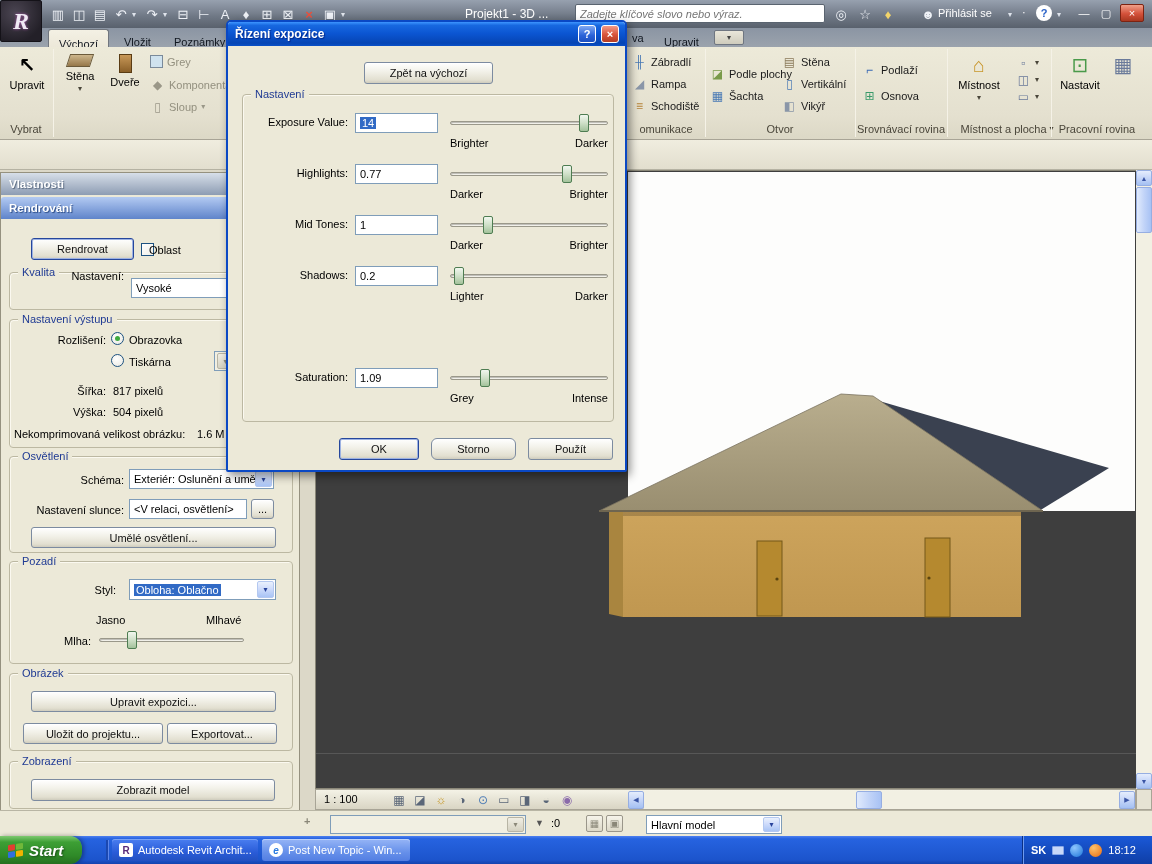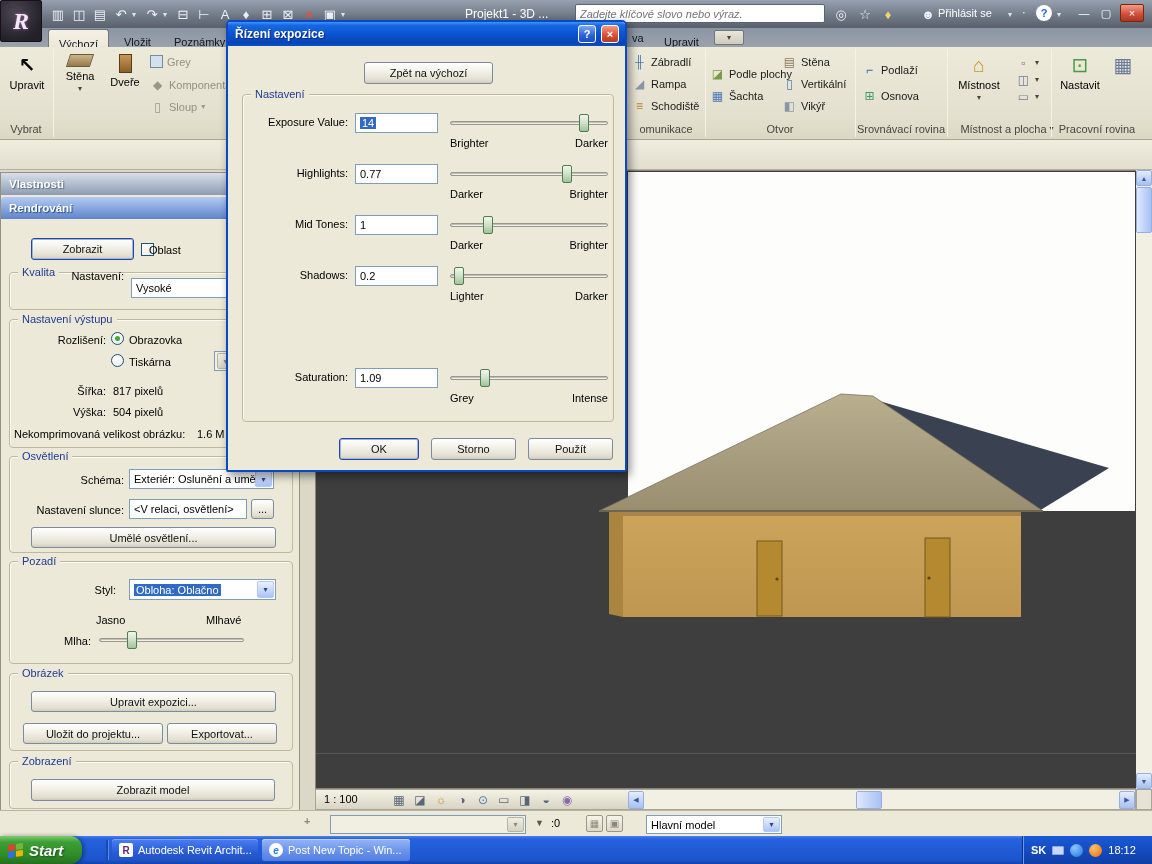--- a/index.html
+++ b/index.html
@@ -338,21 +338,21 @@
 
 <div class="abs" id="props">
   <div class="pal-title">
       <span>Vlastnosti</span>
     </div>
   <div class="ren-title">
       <span>Rendrování</span>
     </div>
 
   <div class="xpbtn defbtn" style="left:30px;top:65px;width:103px;height:22px;">
-      <span>Zobrazit</span>
+      <span>Rendrovat</span>
     </div>
   <span class="chk" style="left:140px;top:70px;"></span>
   <span class="lbl" style="left:148px;top:70px;">Oblast</span>
 
   <div class="grp" style="left:8px;top:99px;width:284px;height:38px;">
     <span class="cap">Kvalita</span>
   </div>
   <span class="lbl r" style="left:38px;top:96px;width:85px;">Nastavení:</span>
   <div class="tbox combo" style="left:130px;top:105px;width:143px;height:20px;">
     <span>Vysoké</span>
@@ -586,21 +586,21 @@
       <div class="track"></div>
       <div class="thumb" style="left: calc(20% - 2px);"></div>
     </div>
     <span class="sub l">Grey</span>
     <span class="sub rr">Intense</span>
   </div>
 
   <div class="xpbtn defbtn" style="left:111px;top:416px;width:80px;height:22px;">
       <span>OK</span>
     </div>
-  <div class="xpbtn" style="left:203px;top:416px;width:85px;height:22px;">
+  <div class="xpbtn" style="left:203px;top:416px;width:85px;height:22px;border-radius:6px;">
       <span>Storno</span>
     </div>
   <div class="xpbtn" style="left:300px;top:416px;width:85px;height:22px;">
       <span>Použít</span>
     </div>
 </div>
 
 <div class="abs" id="taskbar">
   <div id="startbtn">
     <span class="flag">

